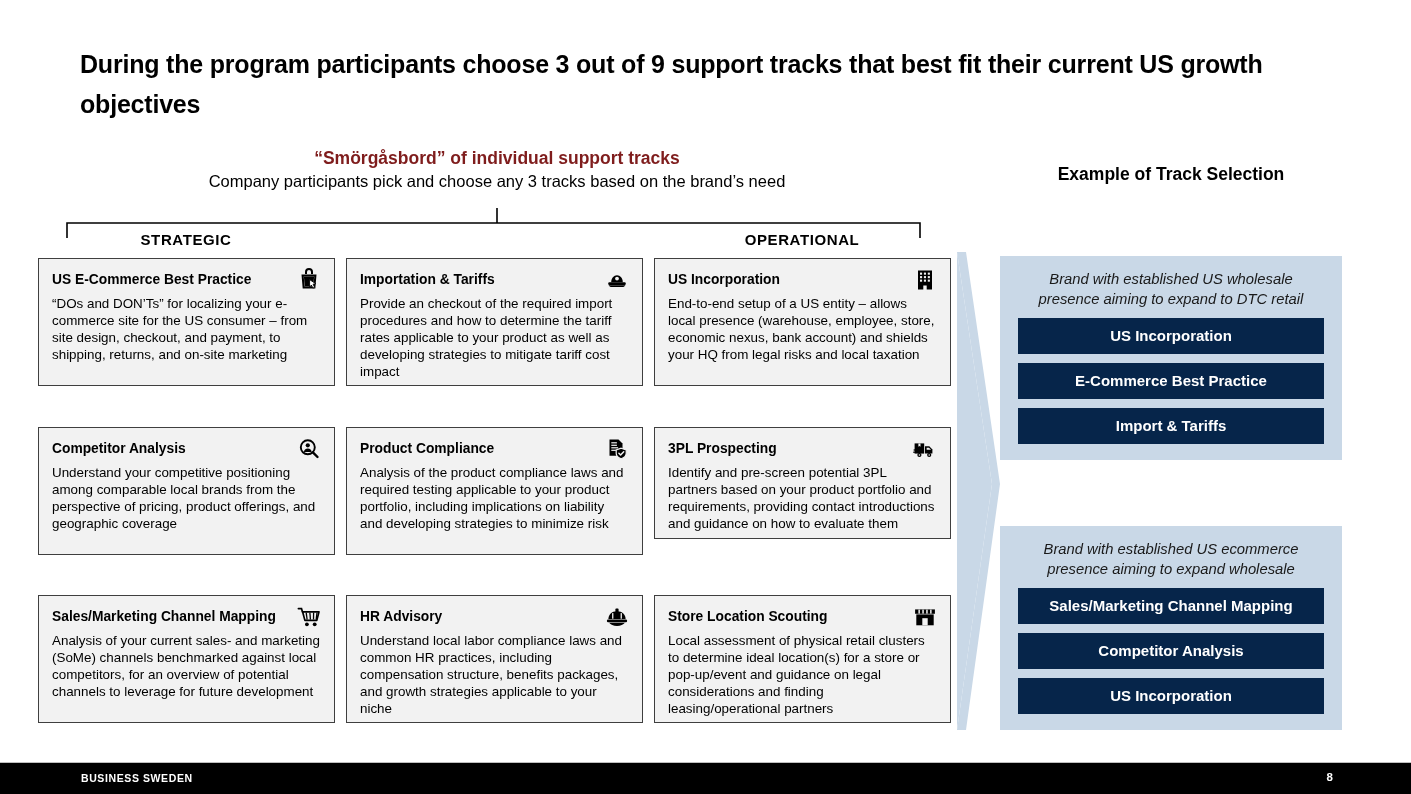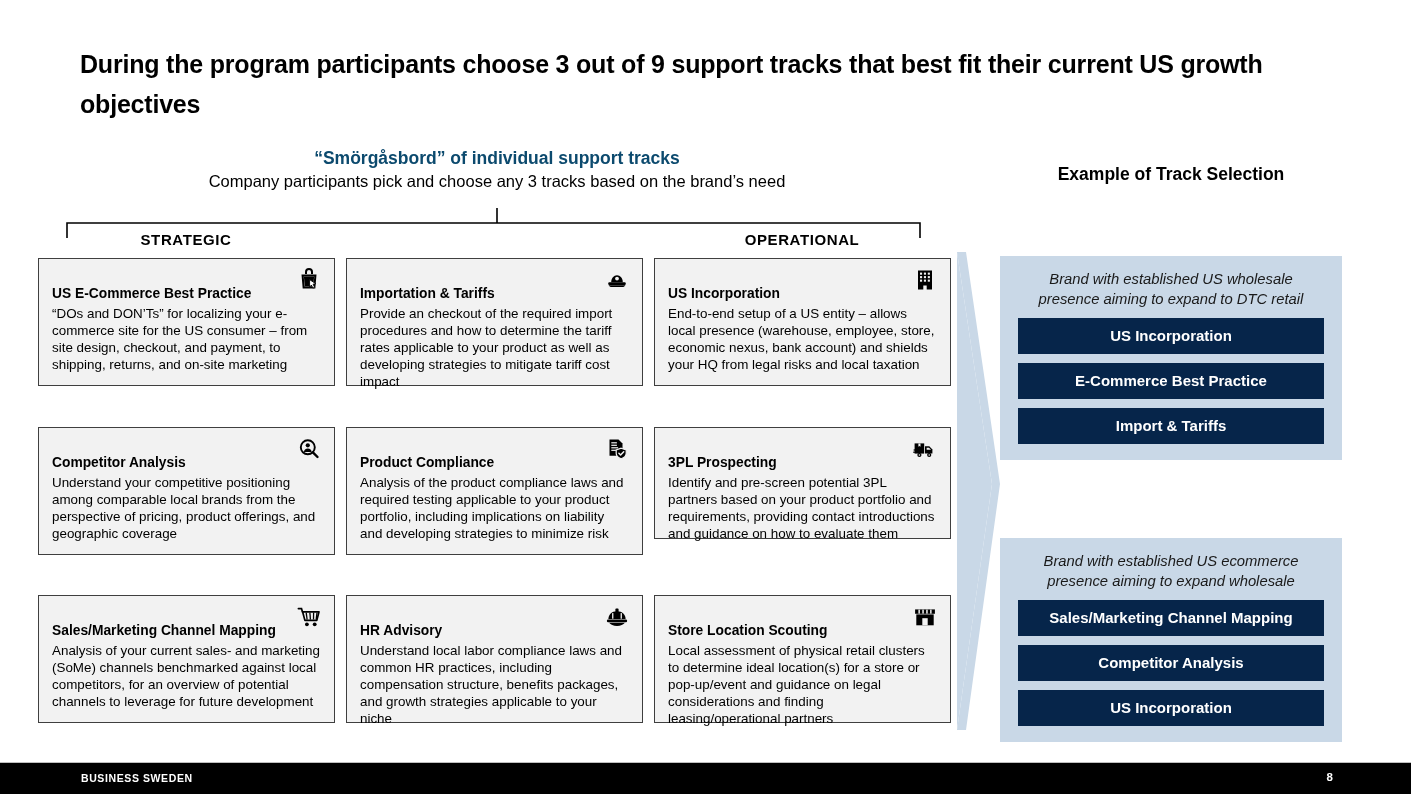--- a/index.html
+++ b/index.html
@@ -17,21 +17,21 @@
   
   .title{
     position:absolute;left:80px;top:44px;width:1200px;
     font-size:25px;font-weight:bold;line-height:40px;
     letter-spacing:-0.2px;color:#000;
   }
 
   
   .smorg-head{
     position:absolute;left:66px;top:148px;width:862px;
-    text-align:center;font-size:17.5px;font-weight:bold;color:#0c4a6e;
+    text-align:center;font-size:17.5px;font-weight:bold;color:#7f1d1d;
   }
   .smorg-sub{
     position:absolute;left:66px;top:172px;width:862px;
     text-align:center;font-size:16.5px;font-weight:normal;color:#000;
   }
   .example-head{
     position:absolute;left:1000px;top:164px;width:342px;
     text-align:center;font-size:17.5px;font-weight:bold;color:#000;
   }
 
@@ -58,21 +58,20 @@
     box-sizing:border-box;
     padding:12px 13px 8px 13px;
   }
   .card .card-head{
     display:flex;align-items:flex-start;justify-content:space-between;
     gap:6px;margin:0 0 3px 0;
   }
   .card .card-title{
     font-size:13.8px;font-weight:bold;line-height:17px;color:#000;
     flex:1 1 auto;
-    margin-top:14px;
   }
   .card .card-icon{
     flex:0 0 auto;width:24px;height:24px;margin-top:-3px;
     display:block;
   }
   .card .card-icon svg{display:block;width:24px;height:24px;fill:#000;}
   .card .card-body{
     font-size:13.4px;line-height:17.1px;color:#000000;
   }
 
@@ -80,21 +79,21 @@
   .connector{position:absolute;left:952px;top:252px;width:56px;height:478px;}
   .connector svg{display:block;}
 
   
   .panel{
     position:absolute;left:1000px;width:342px;
     background:#c9d8e7;box-sizing:border-box;
     padding:13px 18px 16px 18px;
   }
   .panel.p0{top:256px;}
-  .panel.p1{top:526px;margin-top:12px;}
+  .panel.p1{top:526px;}
   .panel-caption{
     font-size:14.8px;font-style:italic;line-height:20px;
     text-align:center;color:#1a1a1a;margin-bottom:9px;
   }
   .chip{
     background:#06254a;color:#ffffff;
     font-size:15px;font-weight:bold;text-align:center;
     padding:9px 4px;margin-bottom:9px;line-height:18px;
   }
   .chip:last-child{margin-bottom:0;}

